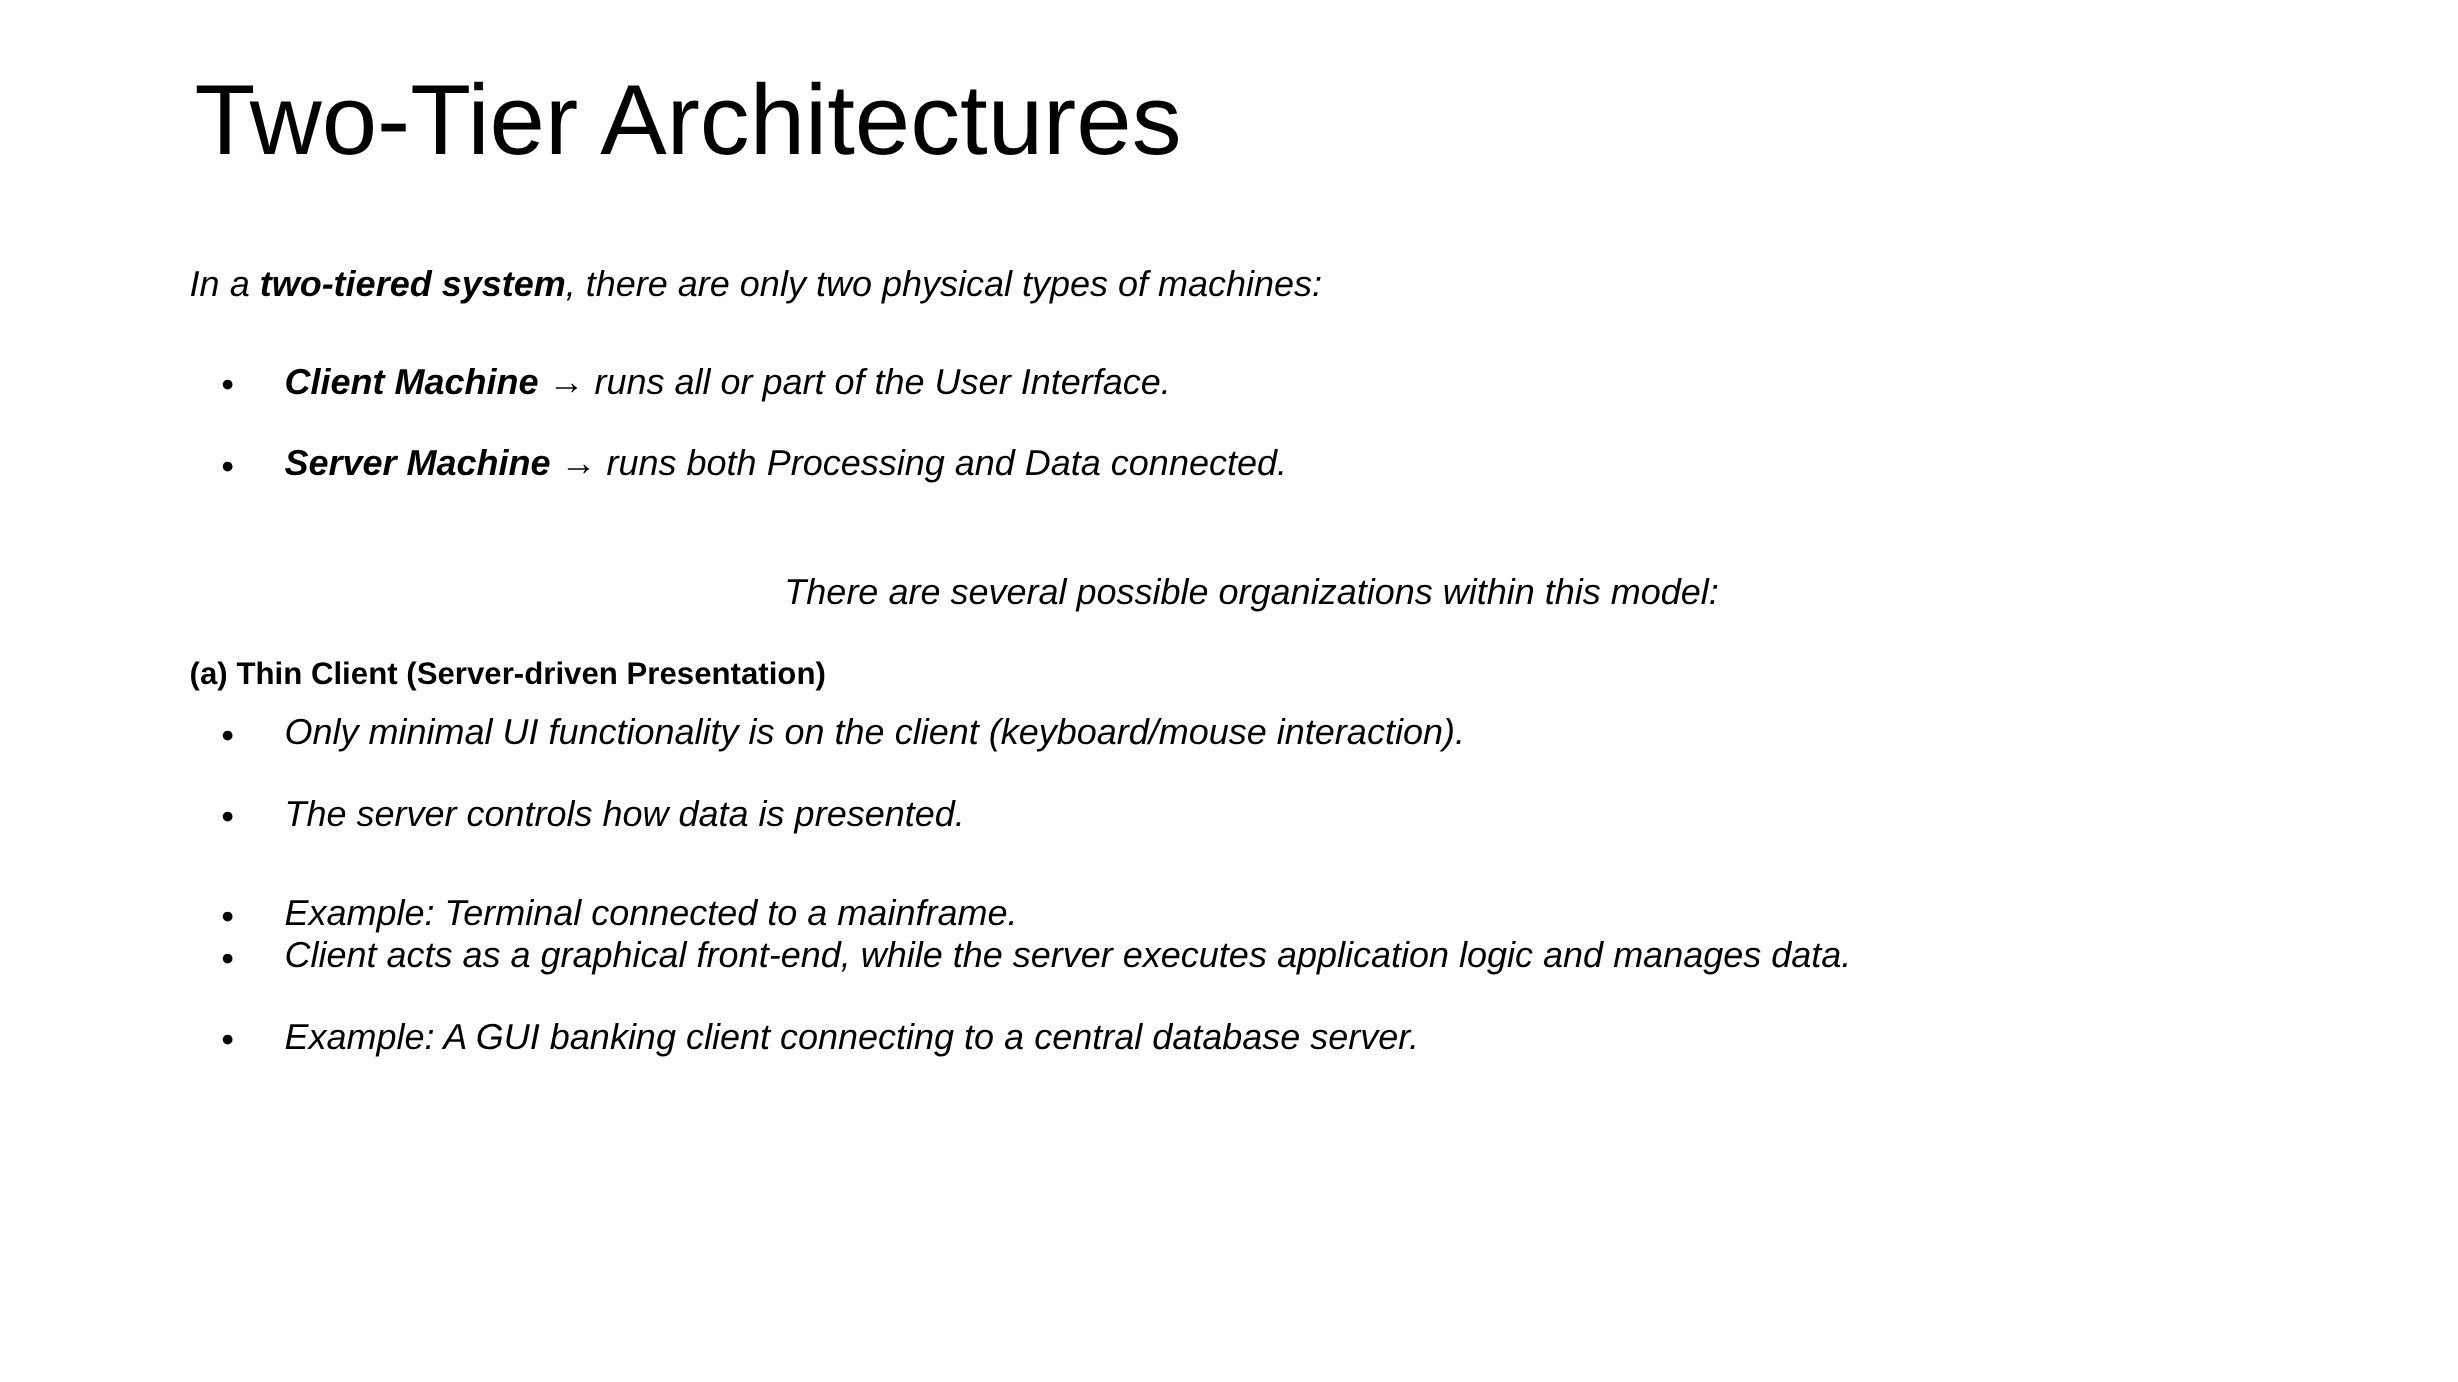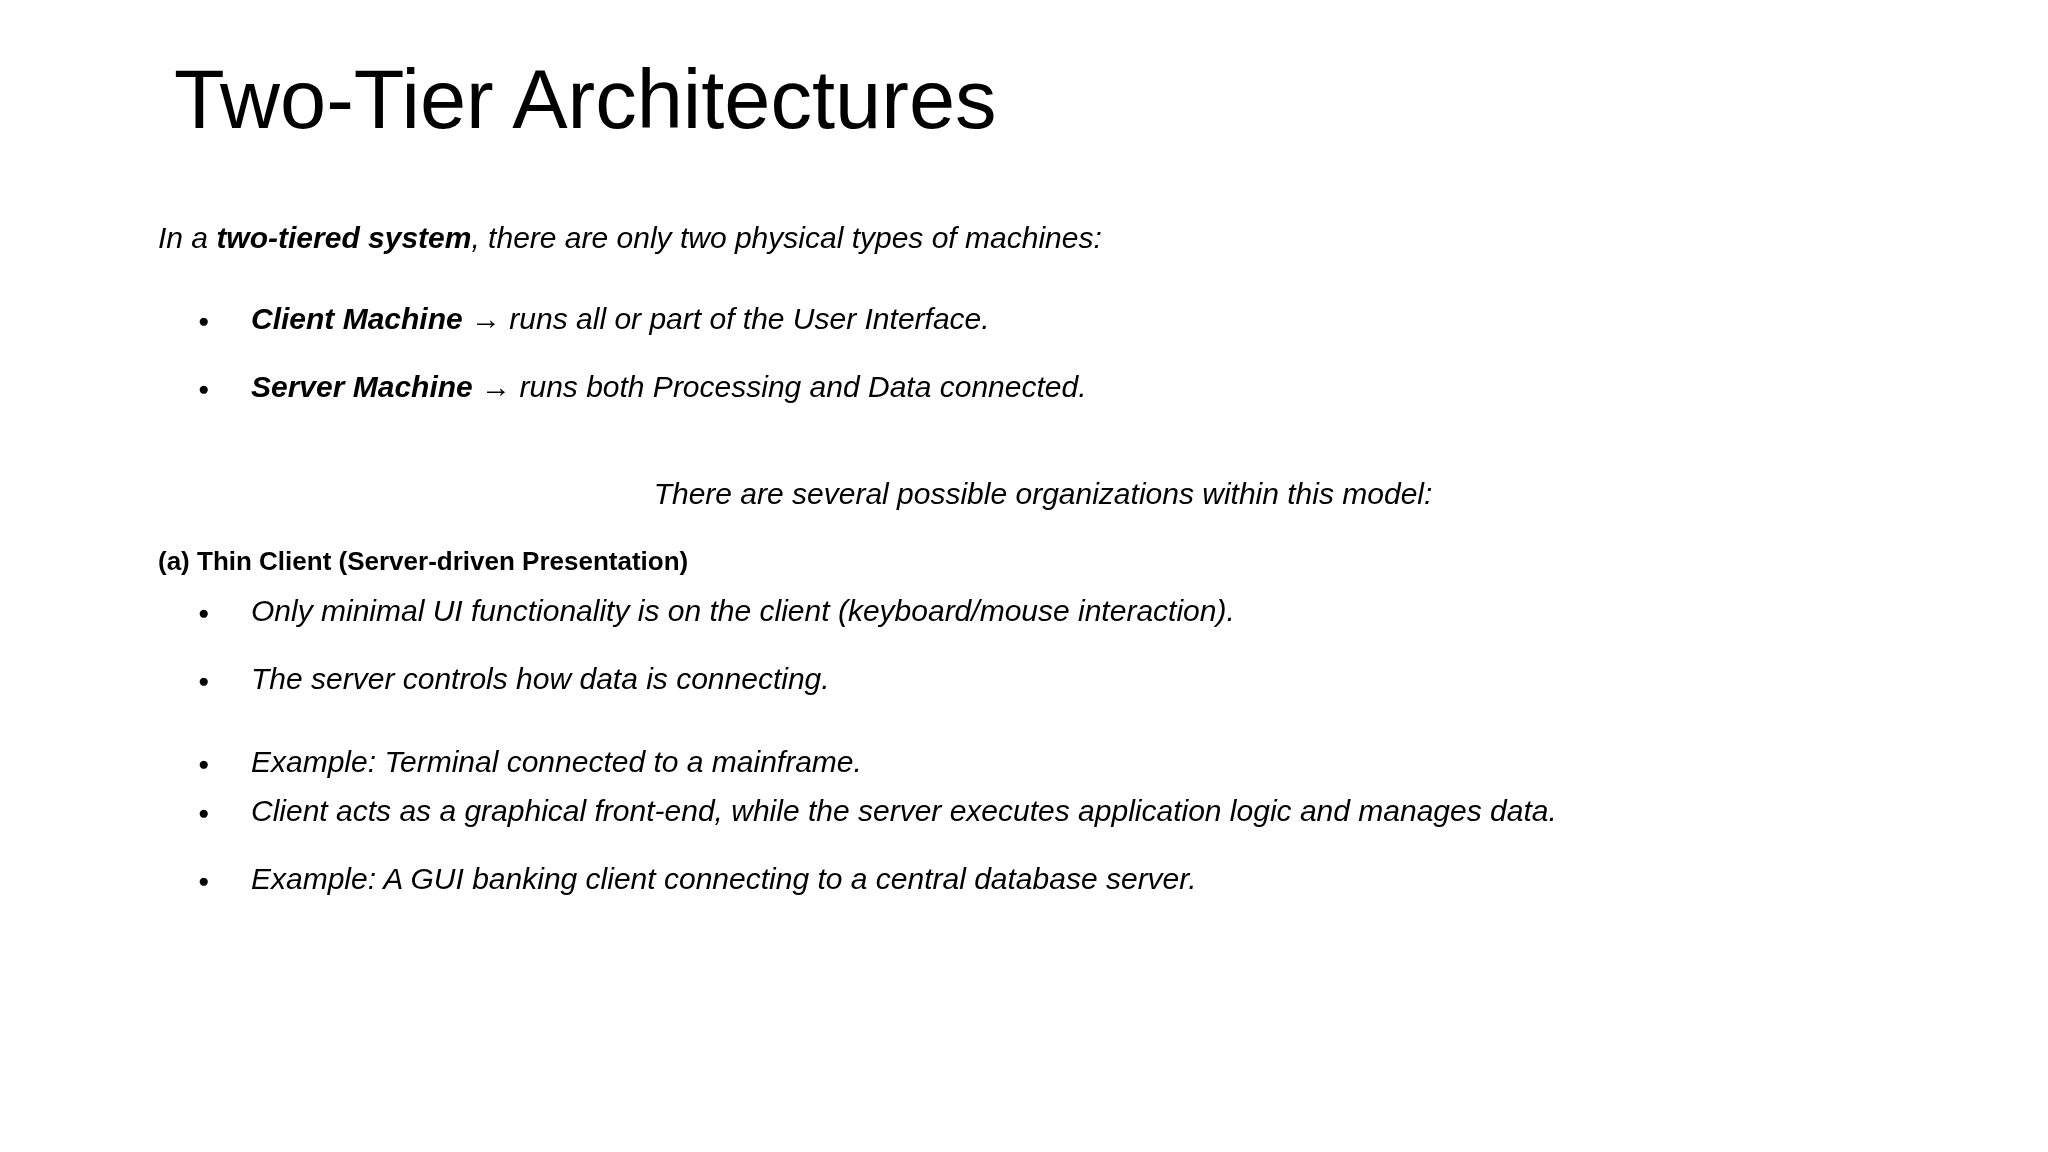--- a/index.html
+++ b/index.html
@@ -11,42 +11,42 @@
     background: #ffffff;
     color: #000000;
     font-family: "Liberation Sans", sans-serif;
     padding: 50px 120px 0 158px;
     overflow: hidden;
   }
   h1.title {
     font-size: 83px;
     font-weight: 400;
     line-height: 1.2;
-    margin: 0 0 70px 16px;
+    margin: 0 0 70px 4px;
     color: #000000;
   }
   .body-text {
     font-size: 30px;
     line-height: 35px;
     color: #000000;
     font-style: italic;
   }
   p.intro { margin: 0 0 46px 0; }
   p.transition { margin: 72px 0 0 0; text-align: center; }
   .b { font-weight: 700; }
   h2.section-heading {
     font-size: 26px;
     line-height: 35px;
     font-weight: 700;
     margin: 33px 0 14px 0;
     color: #000000;
   }
   ul.bullets {
     list-style: none;
-    margin: 14px;
+    margin: 0;
     padding: 0;
   }
   ul.bullets li {
     position: relative;
     padding-left: 79px;
     font-size: 30px;
     line-height: 35px;
   }
   ul.bullets li + li { margin-top: 33px; }
   ul.bullets li:nth-child(3) { margin-top: 48px; }
@@ -71,21 +71,21 @@
   <ul class="bullets body-text">
     <li><span class="b">Client Machine</span><span> → runs all or part of the User Interface.</span></li>
     <li><span class="b">Server Machine</span><span> → runs both Processing and Data connected.</span></li>
   </ul>
 
   <p class="body-text transition">There are several possible organizations within this model:</p>
 
   <h2 class="section-heading">(a) Thin Client (Server-driven Presentation)</h2>
   <ul class="bullets body-text">
     <li><span>Only minimal UI functionality is on the client (keyboard/mouse interaction).</span></li>
-    <li><span>The server controls how data is connecting.</span></li>
+    <li><span>The server controls how data is presented.</span></li>
     <li><span>Example: Terminal connected to a mainframe.</span></li>
   </ul>
 
   <ul class="bullets body-text">
     <li><span>Client acts as a graphical front-end, while the server executes application logic and manages data.</span></li>
     <li><span>Example: A GUI banking client connecting to a central database server.</span></li>
   </ul>
 
 </div>
 

